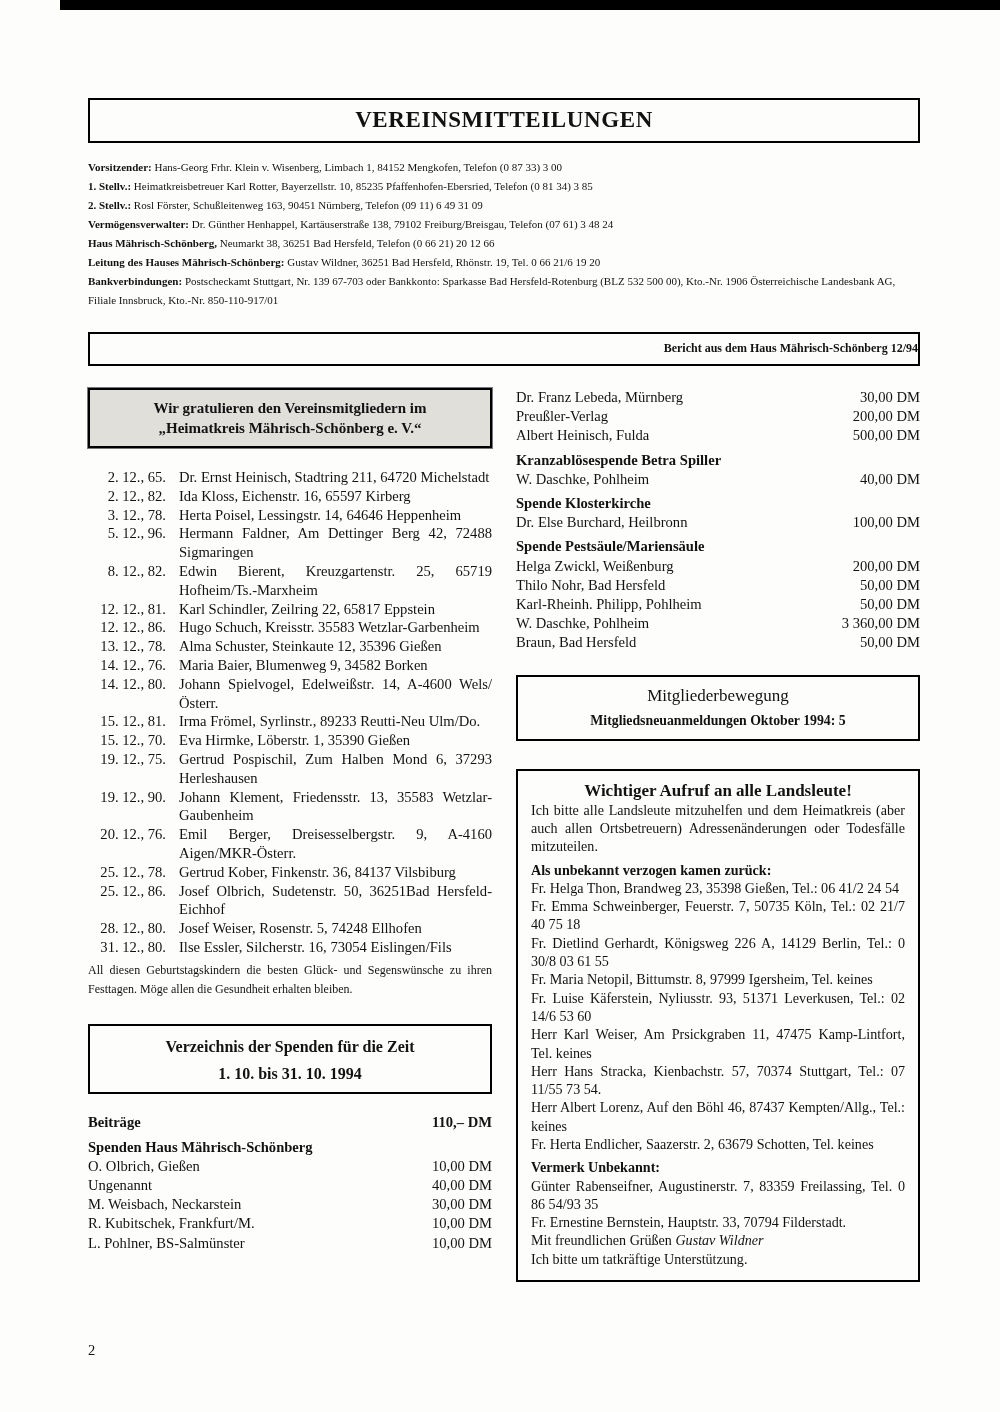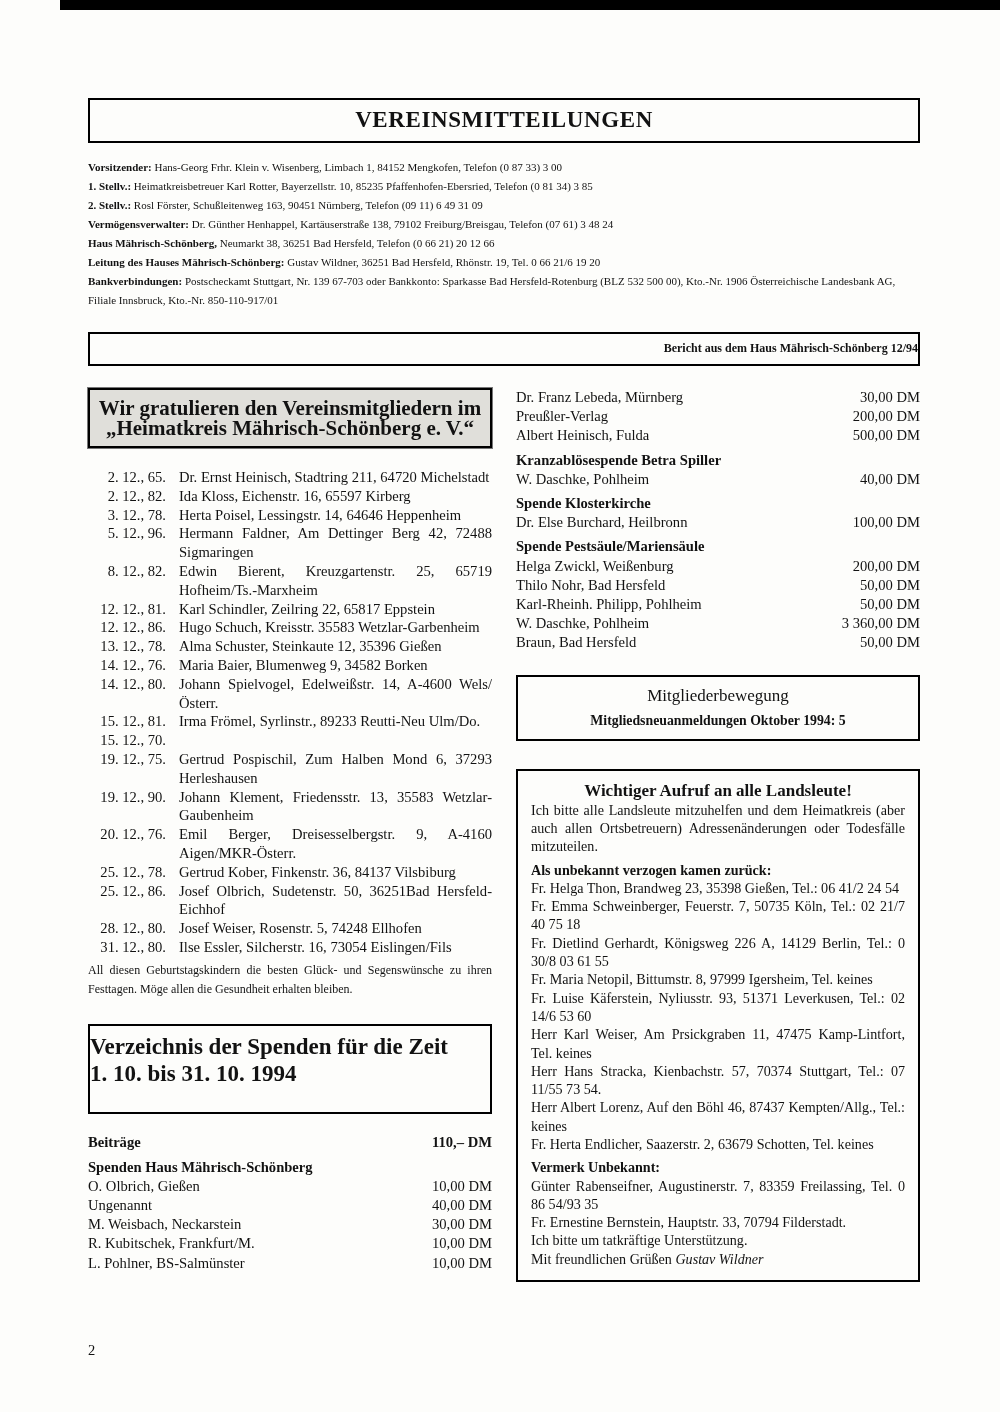--- a/index.html
+++ b/index.html
@@ -8,27 +8,27 @@
   .page { position:relative; width:1000px; height:1412px; background:#fdfdfb; margin:0 auto; overflow:hidden; }
   .topbar { position:absolute; top:0; left:60px; right:0; height:10px; background:#000; }
   .content { position:absolute; left:88px; top:98px; width:832px; }
   .box { border:2px solid #000; background:transparent; }
   .b { font-weight:bold; }
   .title-box { text-align:center; font-weight:bold; font-size:23px; letter-spacing:.6px; padding:7px 0 8px; }
   .officers { margin-top:15px; font-size:11px; line-height:19px; }
   .report-box { margin-top:22px; text-align:right; font-weight:bold; font-size:12px; padding:7px 0 8px; }
   .columns { display:flex; gap:24px; margin-top:22px; align-items:flex-start; }
   .col { width:404px; }
-  .congrats-box { border:2px solid #000; outline:1px solid #777; background:#e0dfda; text-align:center; font-weight:bold; font-size:21px; line-height:20px; padding:8px 6px; }
+  .congrats-box { border:2px solid #000; outline:1px solid #777; background:#e0dfda; text-align:center; font-weight:bold; font-size:15px; line-height:20px; padding:8px 6px; }
   .birthdays { margin-top:20px; font-size:14.6px; line-height:18.8px; }
   .brow { display:flex; }
   .bdate { flex:0 0 78px; text-align:right; white-space:nowrap; }
   .btext { flex:1; margin-left:13px; text-align:justify; }
   .note { margin-top:4px; font-size:12px; line-height:18.8px; text-align:justify; }
-  .spenden-box { margin-top:26px; font-weight:bold; font-size:23px; line-height:27px; padding:7px 0 25px; }
+  .spenden-box { margin-top:26px; text-align:center; font-weight:bold; font-size:16px; line-height:27px; padding:7px 0 5px; }
   .drow { display:flex; justify-content:space-between; font-size:14.6px; line-height:19.2px; }
   .drow .amt { white-space:nowrap; padding-left:8px; }
   .contrib { margin-top:19px; }
   .dheader { margin-top:5px; font-size:14.6px; line-height:19.2px; font-weight:bold; }
   .member-box { margin-top:22px; text-align:center; padding:9px 0 10px; }
   .member-title { font-weight:normal; font-size:17px; }
   .member-sub { font-weight:bold; font-size:13.8px; margin-top:7px; }
   .appeal-box { margin-top:28px; padding:10px 13px 12px; }
   .appeal-title { text-align:center; font-weight:bold; font-size:17px; }
   .entry, .appeal-box p { font-size:14.1px; line-height:18.3px; text-align:justify; }
@@ -132,20 +132,21 @@
               <span class="btext">Johann Spielvogel, Edelweißstr. 14, A-4600 Wels/Österr.</span>
             </div>
 
             <div class="brow">
               <span class="bdate">15. 12., 81.</span>
               <span class="btext">Irma Frömel, Syrlinstr., 89233 Reutti-Neu Ulm/Do.</span>
             </div>
 
             <div class="brow">
               <span class="bdate">15. 12., 70.</span>
+              <span class="btext">Eva Hirmke, Löberstr. 1, 35390 Gießen</span>
             </div>
 
             <div class="brow">
               <span class="bdate">19. 12., 75.</span>
               <span class="btext">Gertrud Pospischil, Zum Halben Mond 6, 37293 Herleshausen</span>
             </div>
 
             <div class="brow">
               <span class="bdate">19. 12., 90.</span>
               <span class="btext">Johann Klement, Friedensstr. 13, 35583 Wetzlar-Gaubenheim</span>
@@ -310,22 +311,22 @@
 
               <p class="entry">Herr Hans Stracka, Kienbachstr. 57, 70374 Stuttgart, Tel.: 07 11/55 73 54.</p>
 
               <p class="entry">Herr Albert Lorenz, Auf den Böhl 46, 87437 Kempten/Allg., Tel.: keines</p>
 
               <p class="entry">Fr. Herta Endlicher, Saazerstr. 2, 63679 Schotten, Tel. keines</p>
             </div>
           <div class="sechead">Vermerk Unbekannt:</div>
           <p class="entry">Günter Rabenseifner, Augustinerstr. 7, 83359 Freilassing, Tel. 0 86 54/93 35</p>
           <p class="entry">Fr. Ernestine Bernstein, Hauptstr. 33, 70794 Filderstadt.</p>
+          <p class="entry signoff"><span>Mit freundlichen Grüßen </span><i>Gustav Wildner</i></p>
           <p class="entry">Ich bitte um tatkräftige Unterstützung.</p>
-          <p class="entry signoff"><span>Mit freundlichen Grüßen </span><i>Gustav Wildner</i></p>
         </div>
       </div>
 
     </div>
   </div>
 
   <div class="pagenum">2</div>
 </div>
 
 </body></html>

